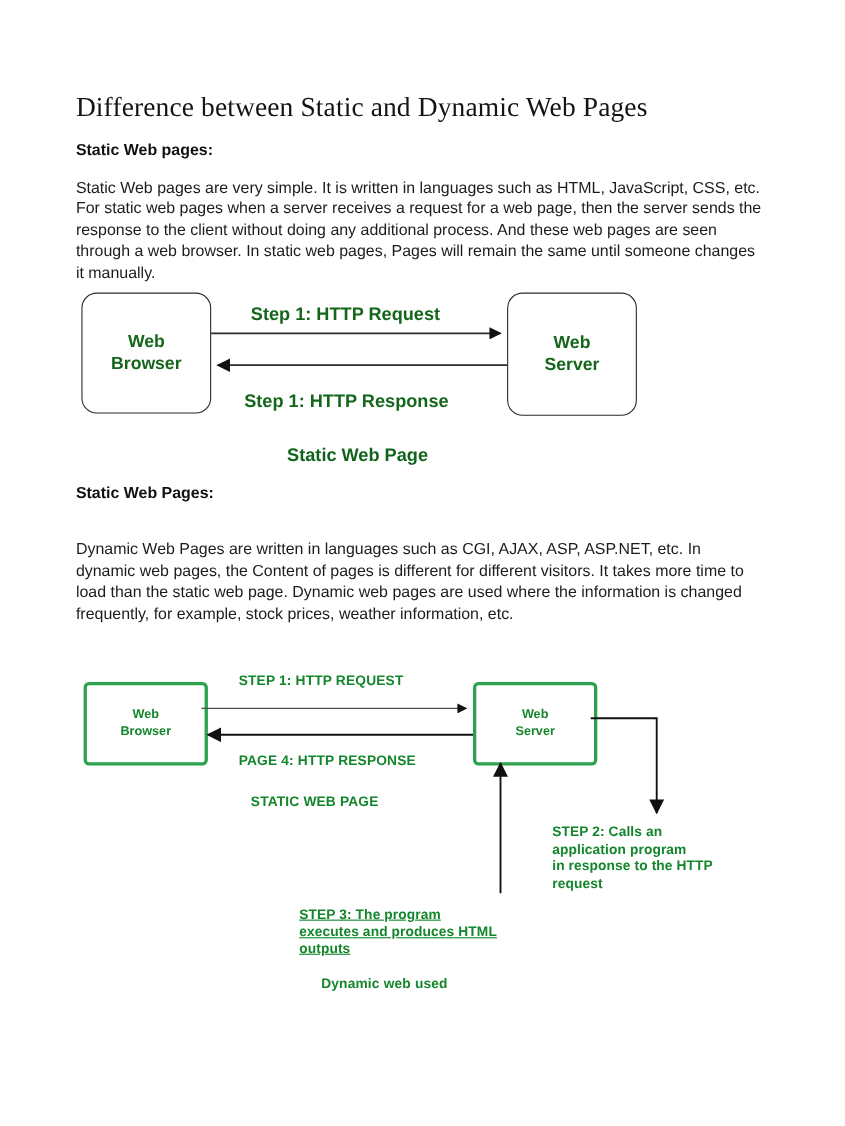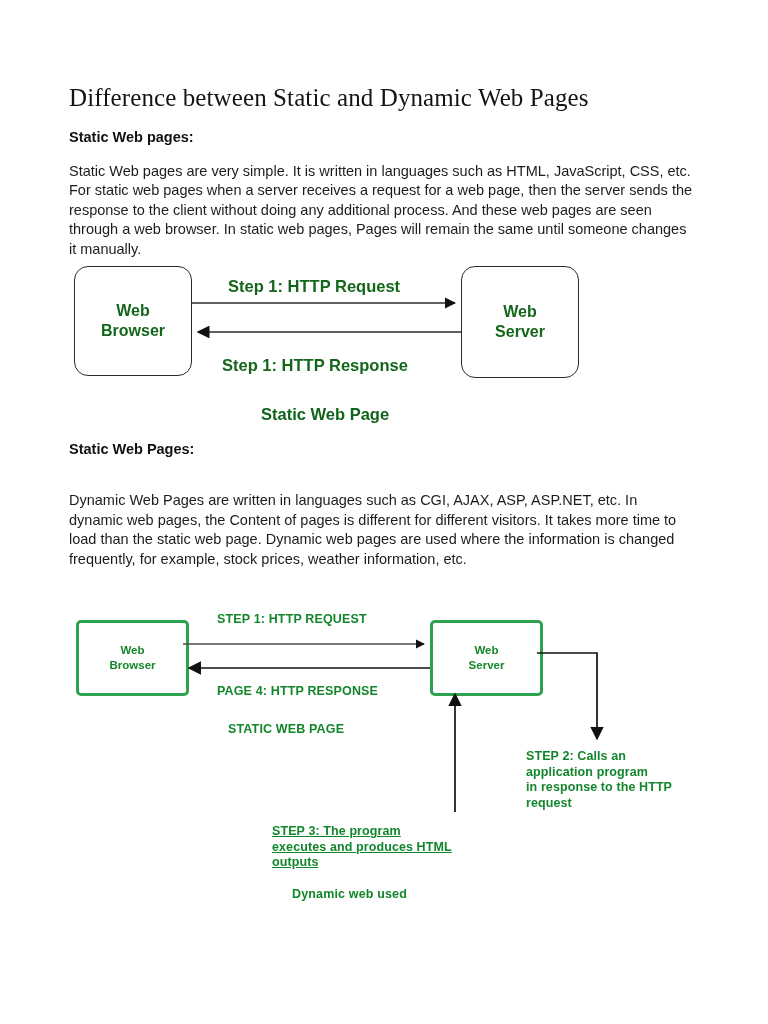--- a/index.html
+++ b/index.html
@@ -144,21 +144,21 @@
   .d2-block {
     position: absolute;
     color: #13862c;
     font-family: "Liberation Sans", sans-serif;
     font-weight: bold;
     font-size: 12.5px;
     line-height: 15.5px;
     letter-spacing: 0.1px;
     white-space: pre-line;
   }
-  #d2-step2 { left: 526px; top: 749px; width: 190px; }
+  #d2-step2 { left: 502px; top: 749px; width: 190px; }
   #d2-step3 { left: 272px; top: 824px; width: 240px; text-decoration: underline; }
 
   svg.overlay {
     position: absolute;
     left: 0; top: 0;
     width: 768px;
     height: 1024px;
     pointer-events: none;
   }
 </style>

